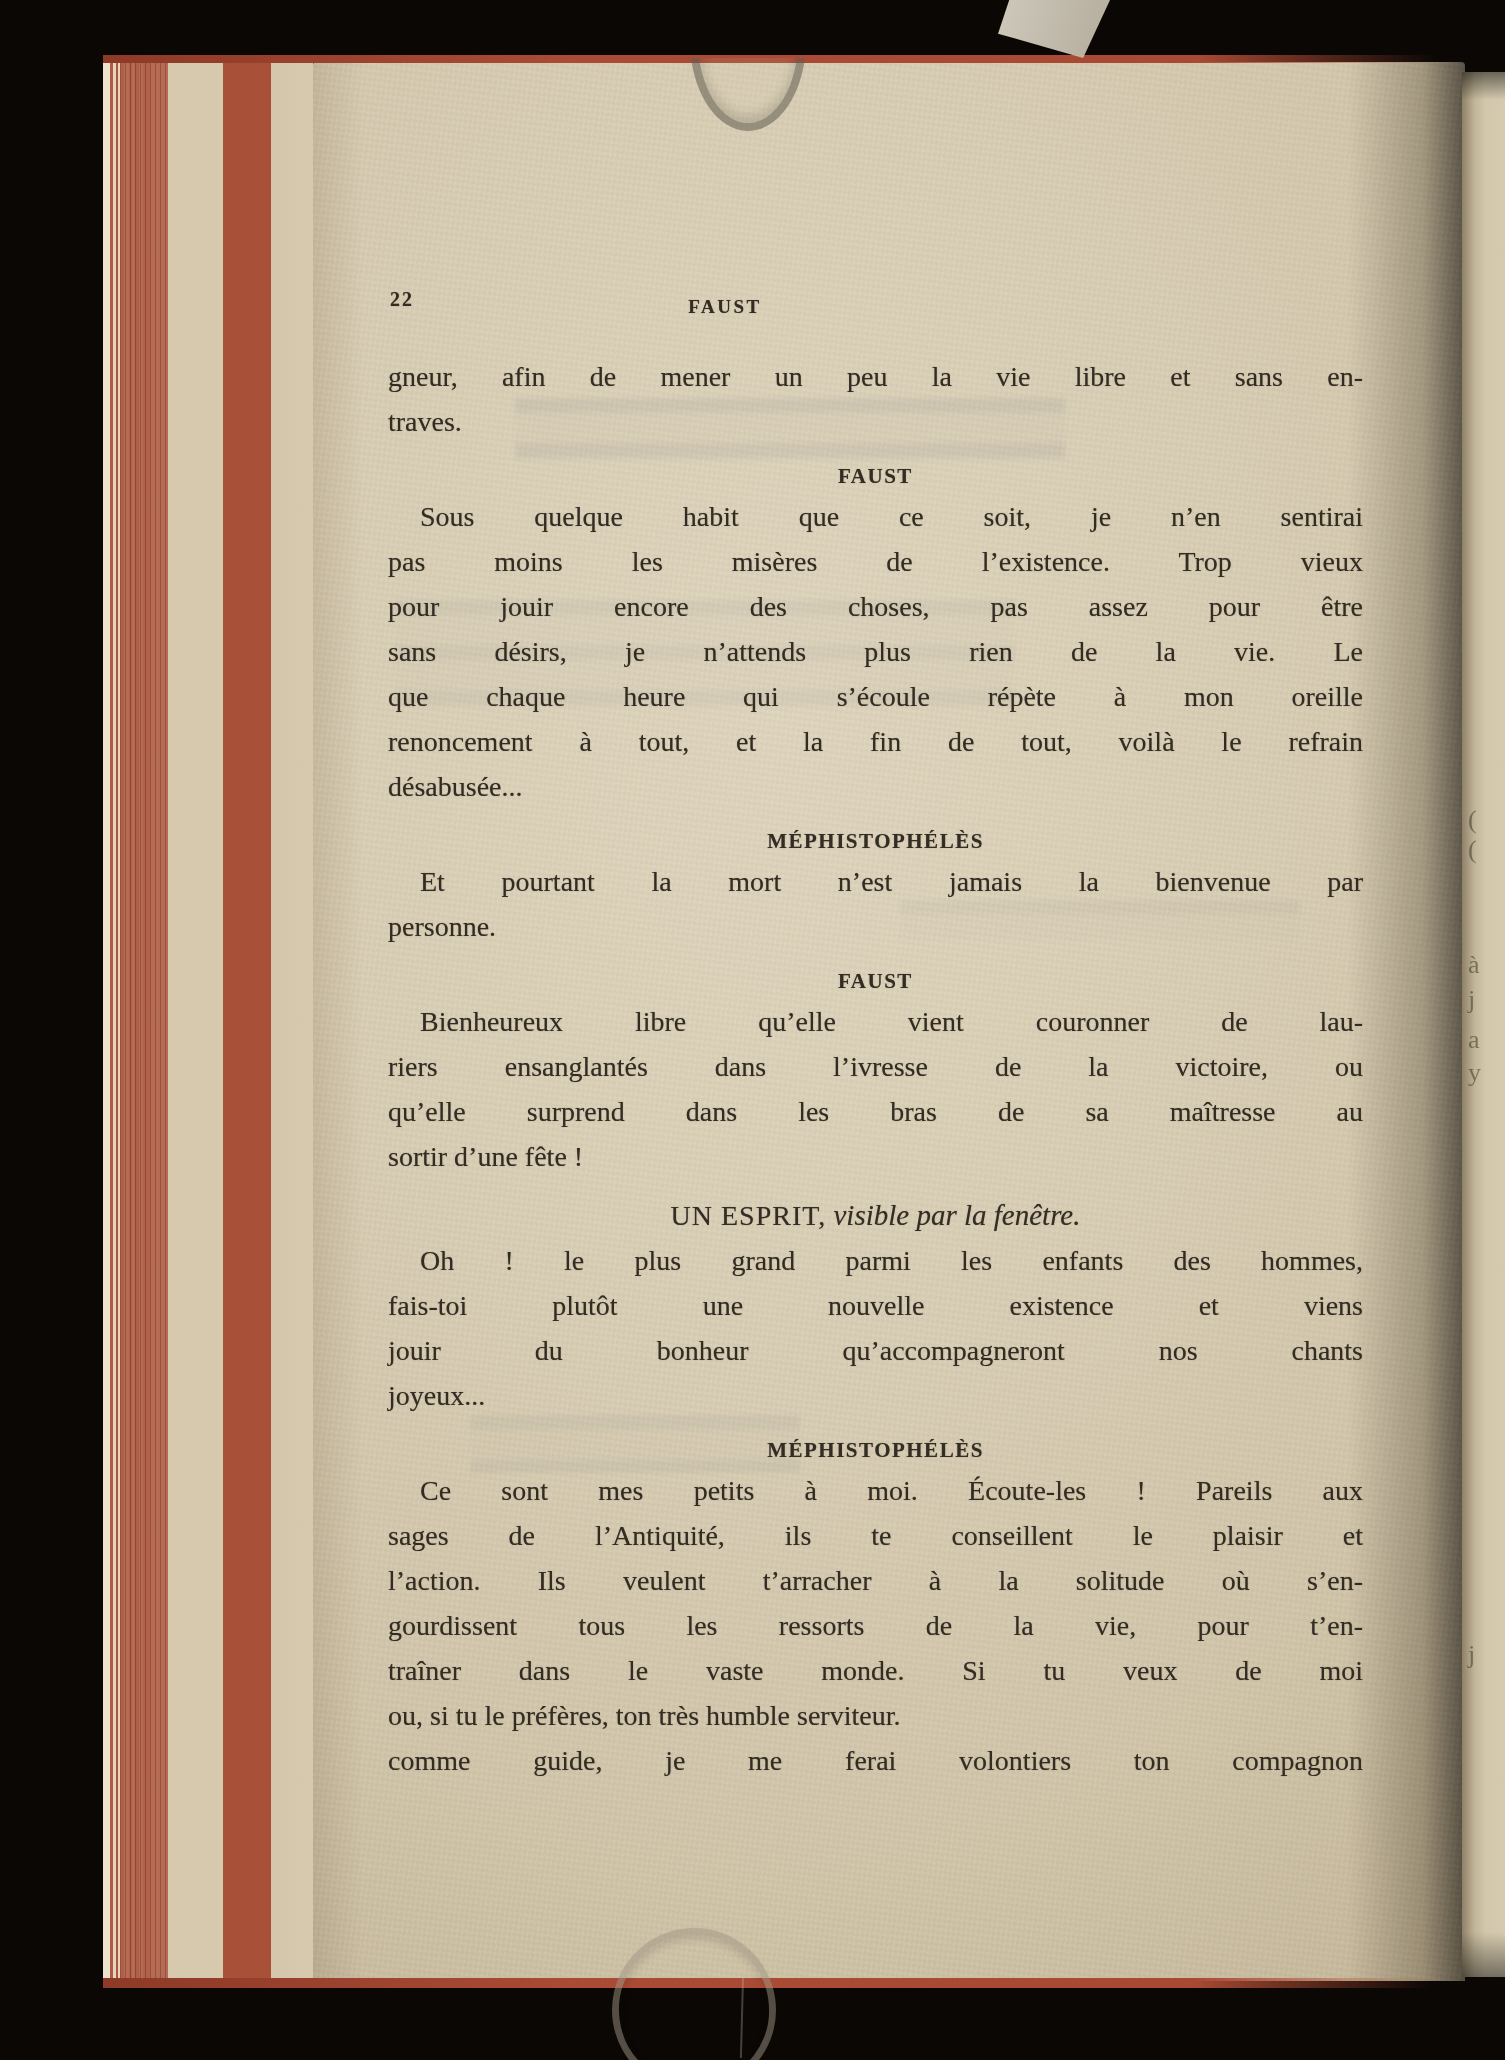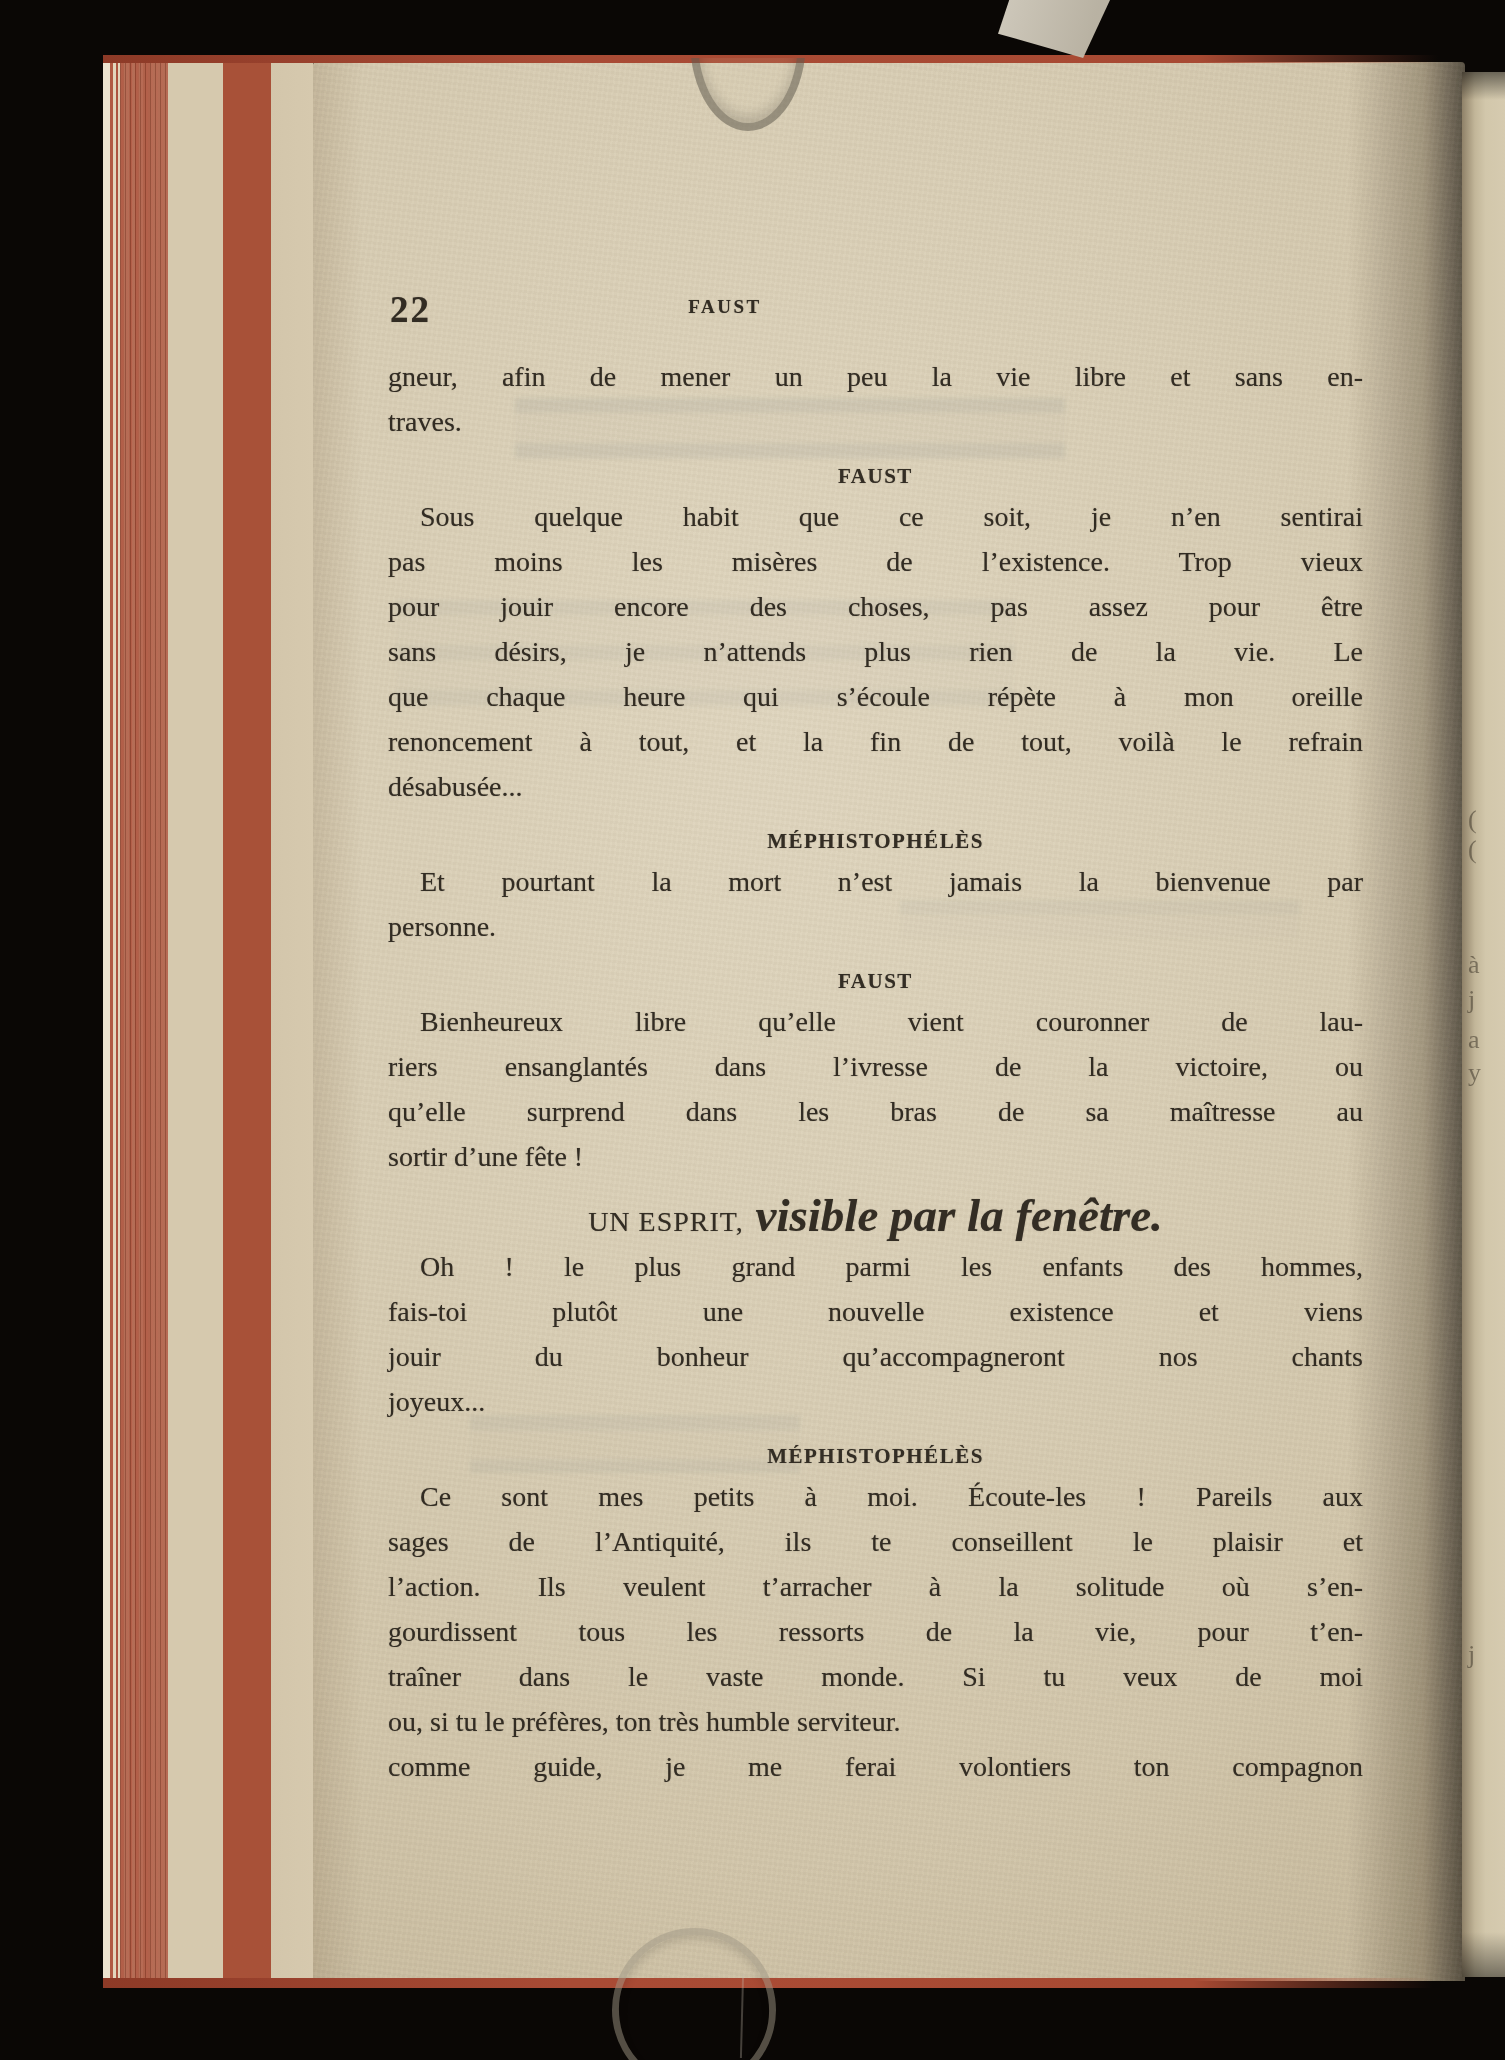--- a/index.html
+++ b/index.html
@@ -68,41 +68,41 @@
     position:absolute; left:6px; font-size:26px; color:rgba(62,54,42,.55);
     font-family:"Liberation Serif","DejaVu Serif",serif;
   }
   
   .text-col {
     position:absolute; left:388px; top:288px; width:975px; z-index:4;
     color:#322c23; text-shadow:0 0 1px rgba(50,44,35,.45);
   }
   .page-header { position:relative; height:50px; }
   .page-number {
-    position:absolute; left:2px; top:0; font-size:37px; font-weight:700; letter-spacing:2px;
+    position:absolute; left:2px; top:0; font-size:20px; font-weight:700; letter-spacing:2px;
   }
   .running-title {
     position:absolute; left:337px; top:8px; transform:translateX(-50%);
     font-size:19px; font-weight:700; letter-spacing:2.5px;
   }
   .para { margin:0; }
   .para:first-of-type { margin-top:16px; }
   .line {
     font-size:28px; line-height:45px; white-space:normal;
     text-align:justify; text-align-last:justify; text-justify:inter-word;
   }
   .line.last { text-align-last:left; }
   .line.indent { padding-left:32px; }
   .speaker-heading {
     text-align:center; font-size:21px; font-weight:700; letter-spacing:1.5px;
     line-height:28px; margin:18px 0 4px; color:#332d24;
   }
   .speaker-heading.esprit { font-size:28px; letter-spacing:1px; line-height:36px; font-weight:400; }
   .speaker-heading.esprit .sc { font-weight:400;text-align:right; }
-  .speaker-heading .it { font-style:italic; font-size:47px; letter-spacing:0; font-weight:700; }
+  .speaker-heading .it { font-style:italic; font-size:29px; letter-spacing:0; font-weight:400; }
   
   .smudge {
     position:absolute; z-index:2; pointer-events:none; filter:blur(2px);
     background:repeating-linear-gradient(180deg, rgba(100,115,125,.10) 0 15px, rgba(100,115,125,.02) 15px 45px);
   }
   
   .tape {
     position:absolute; left:998px; top:0; width:112px; height:58px; z-index:6;
     background:linear-gradient(105deg, #d9d3c5, #c2bbab 80%);
     clip-path:polygon(10% 0, 100% 0, 76% 100%, 0 58%);

